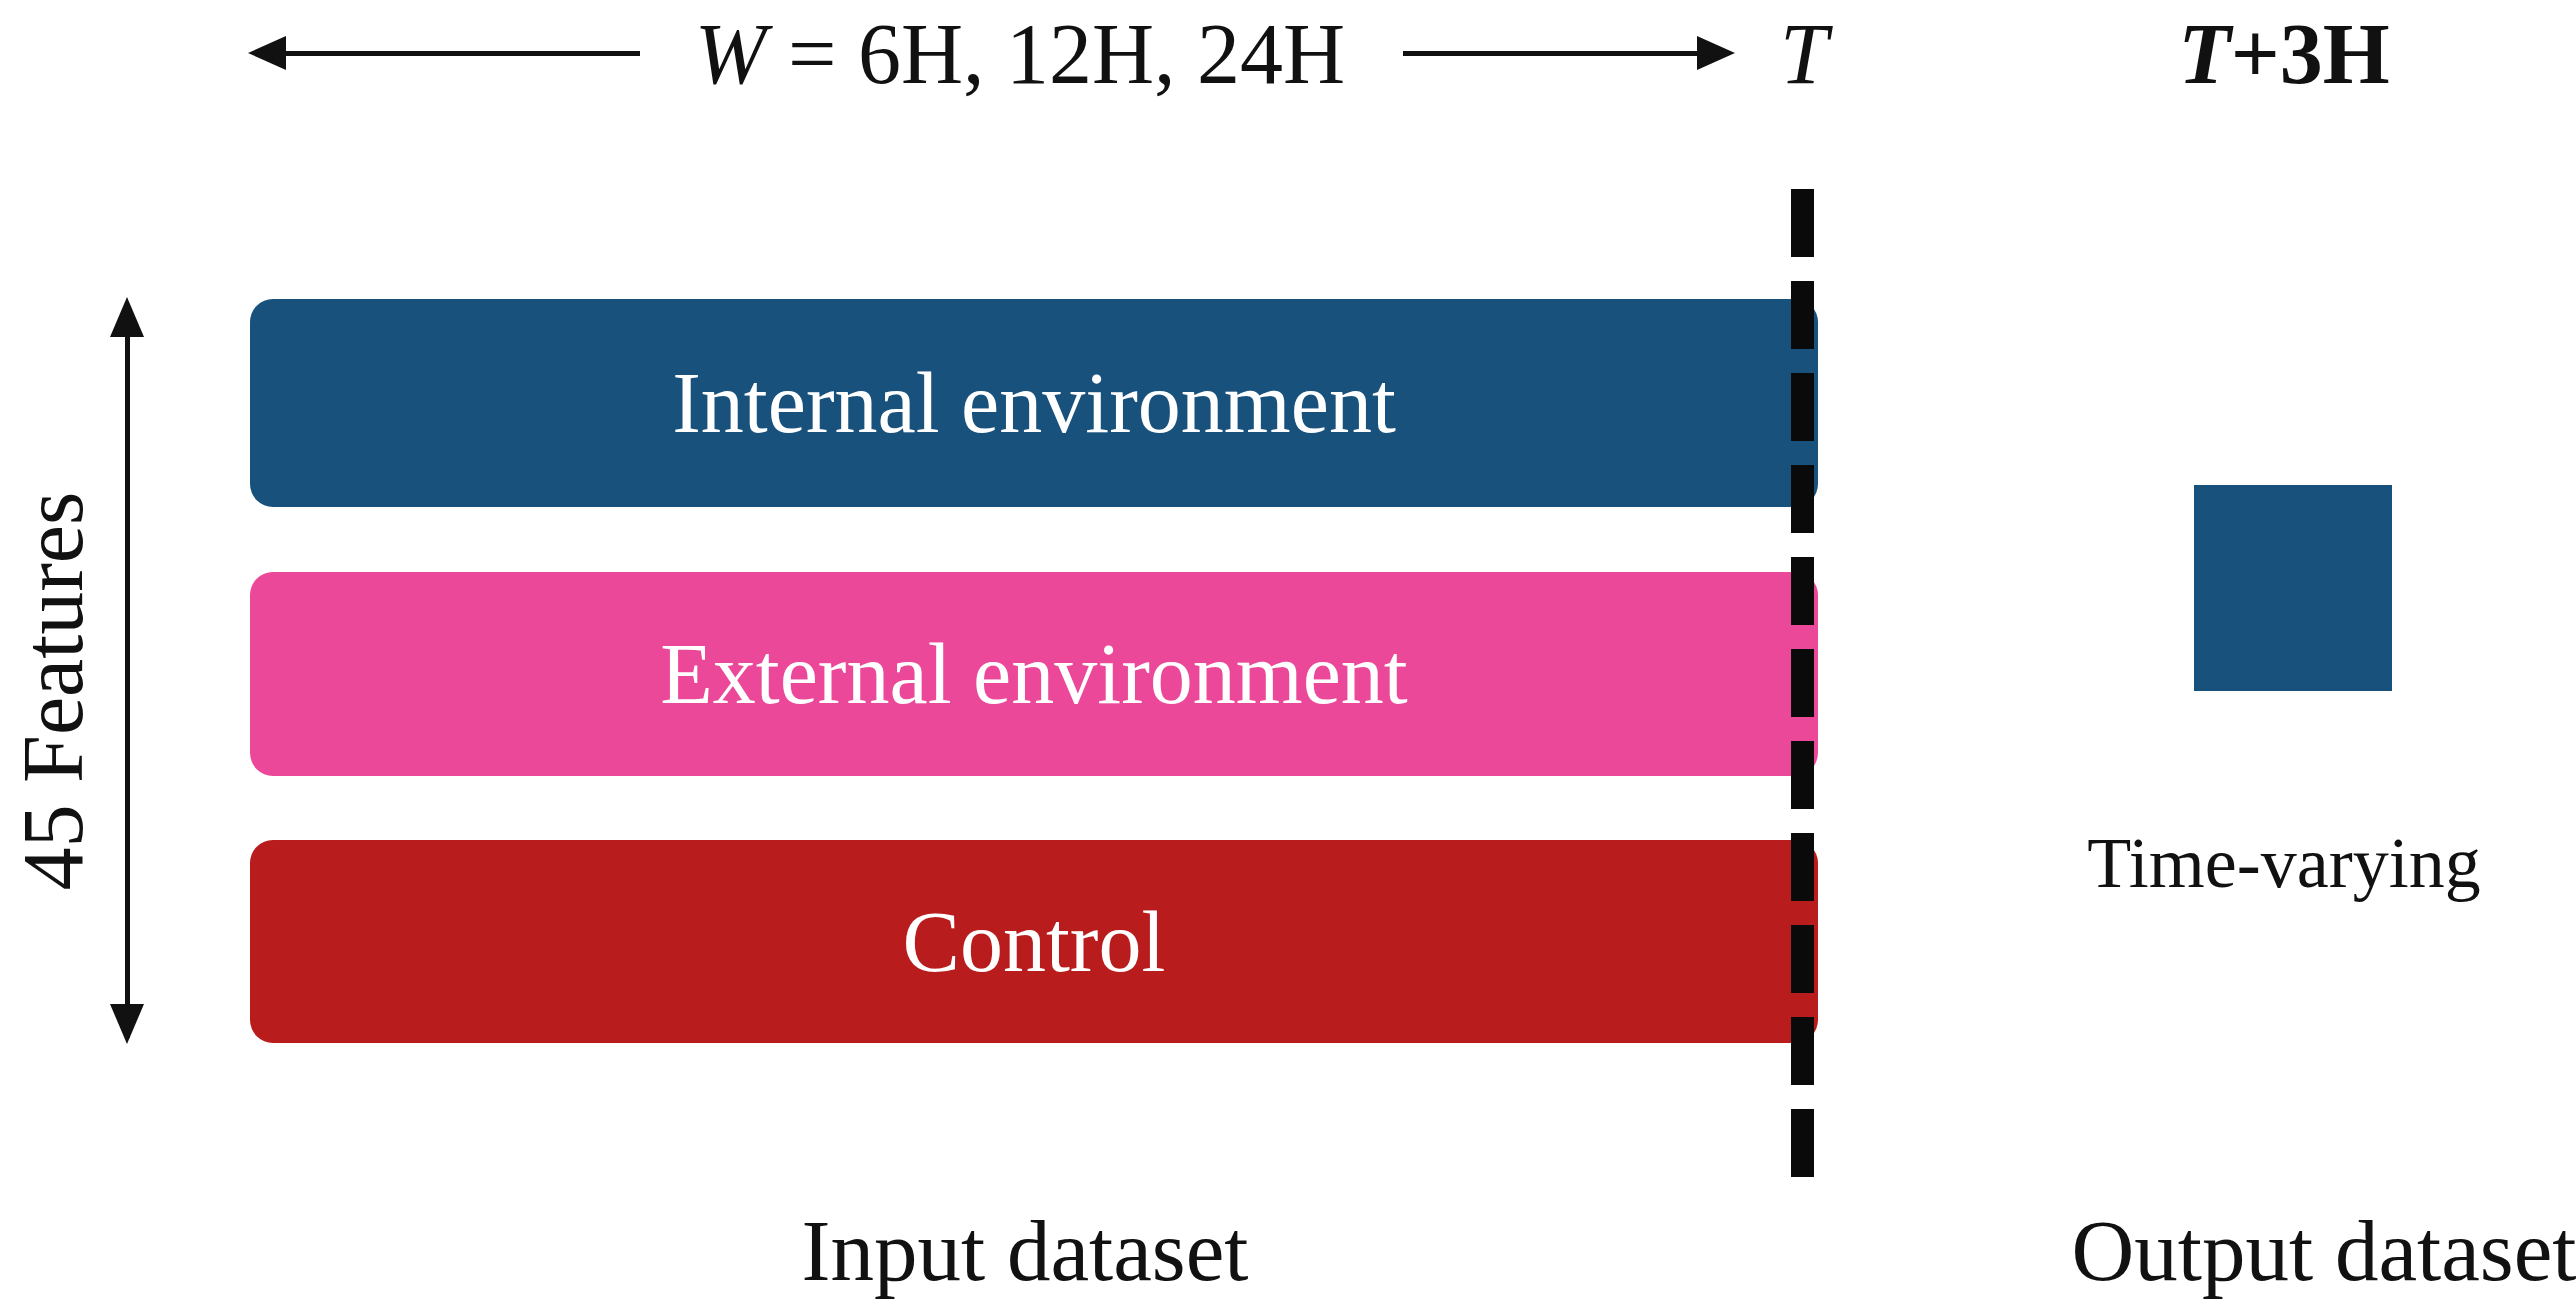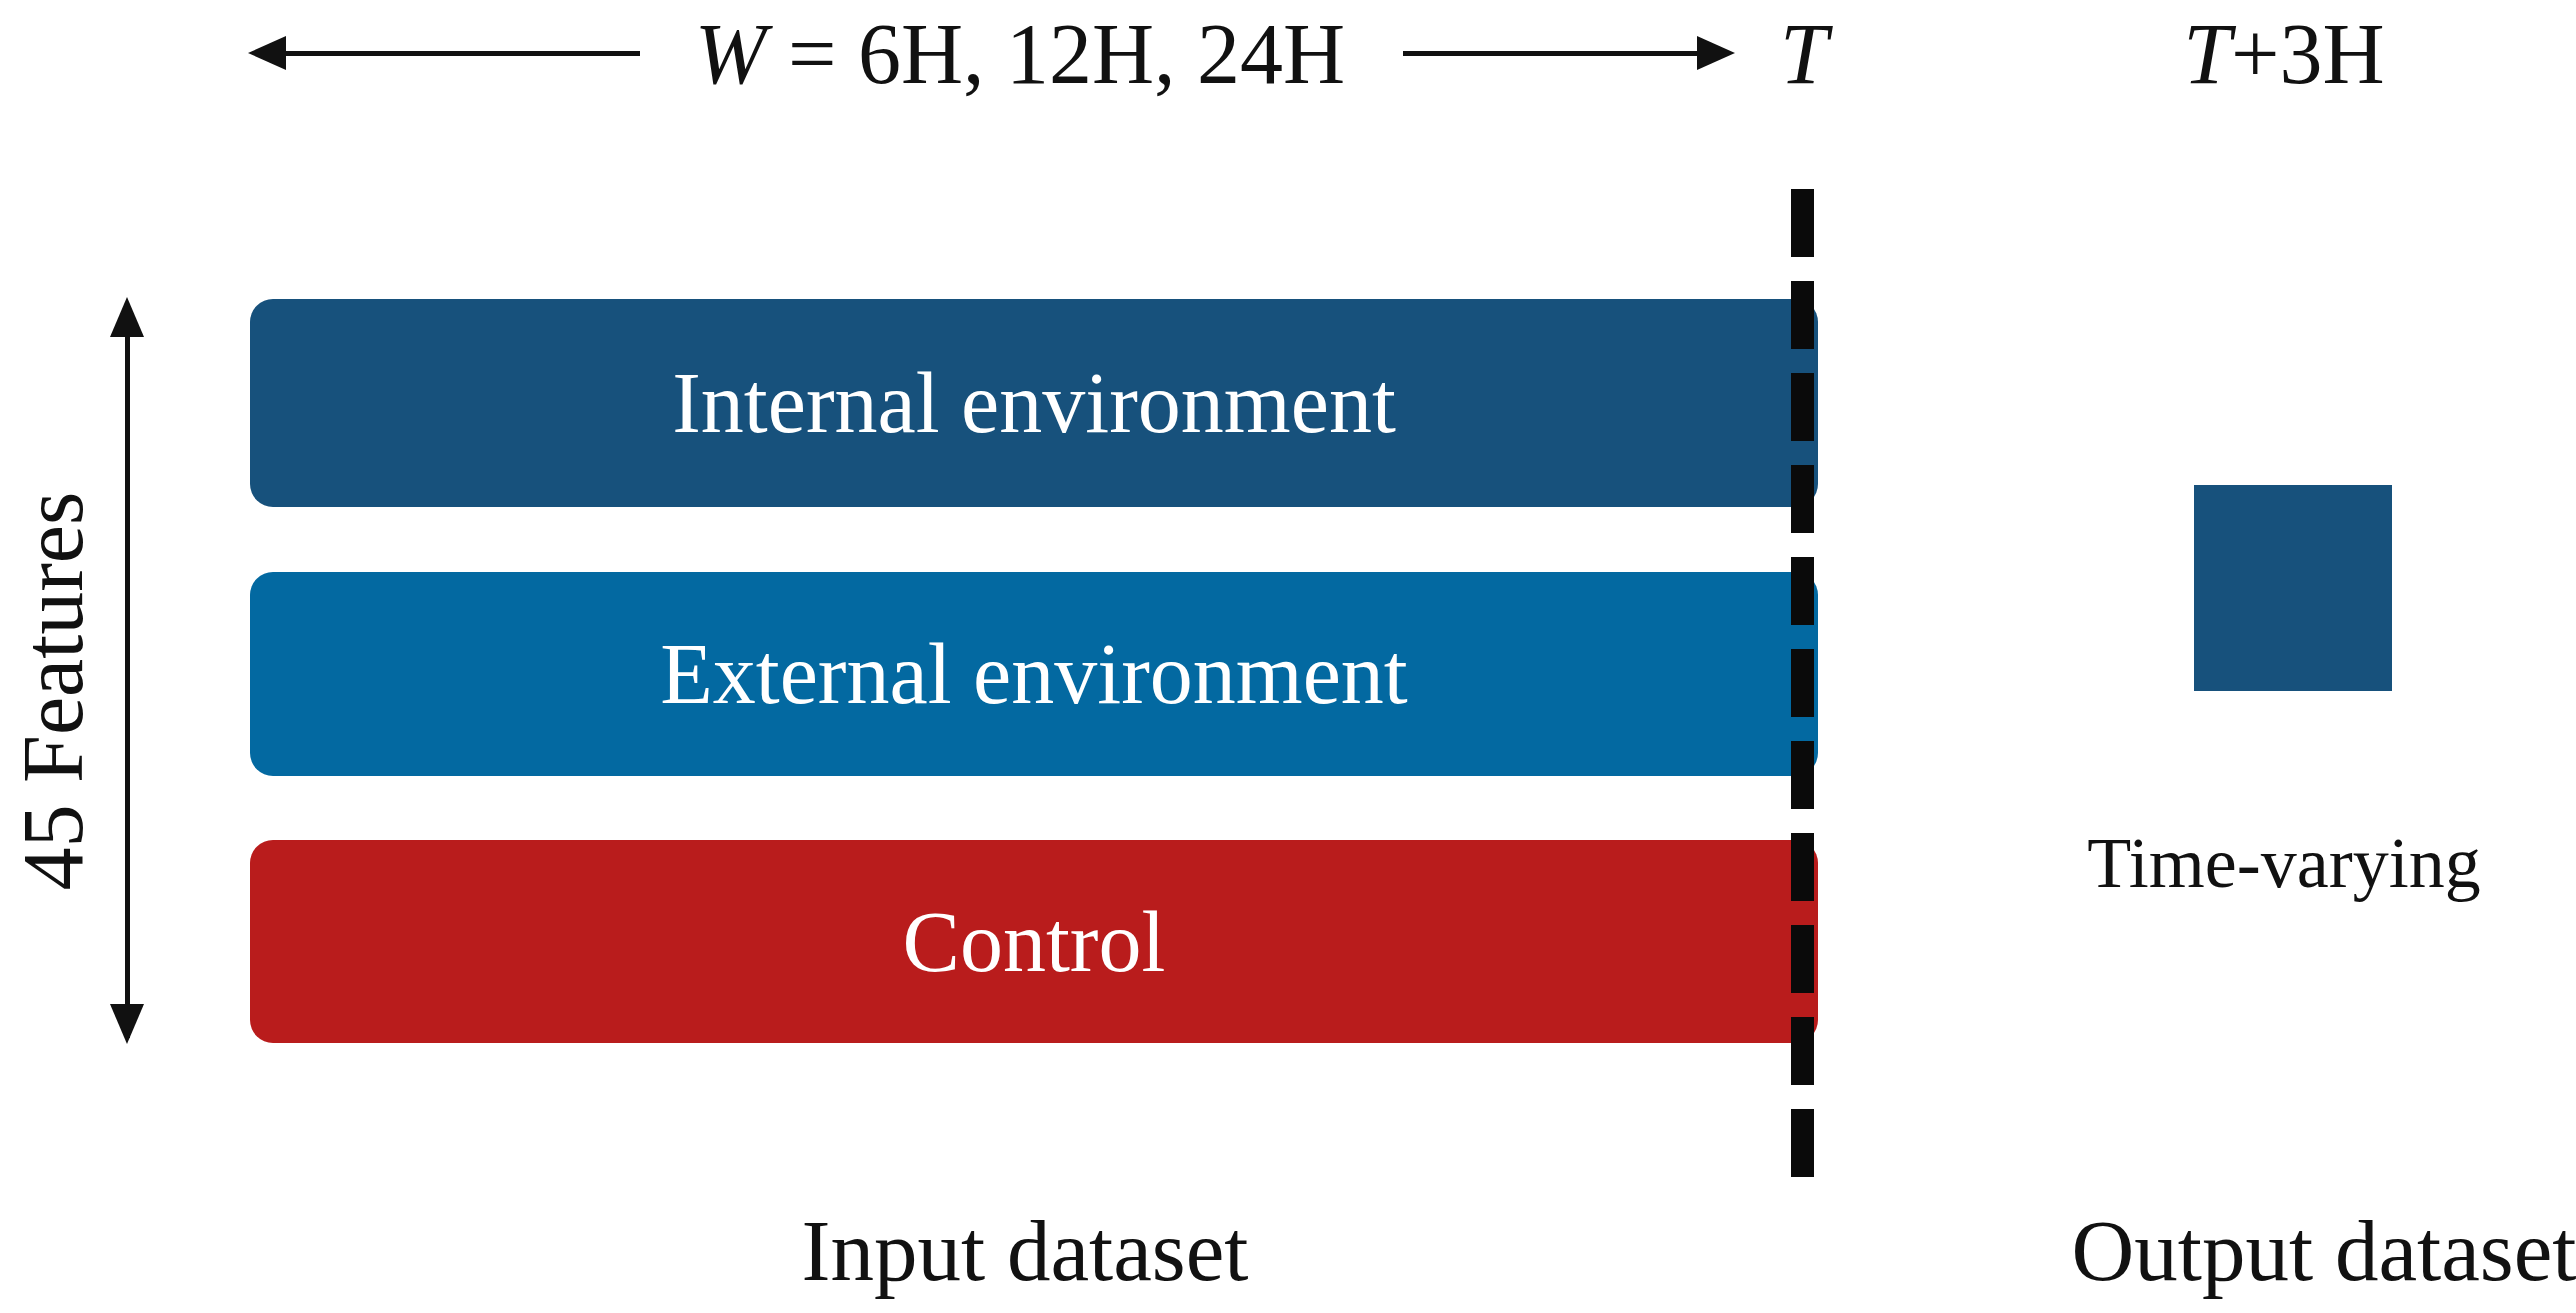--- a/index.html
+++ b/index.html
@@ -26,21 +26,21 @@
 
   .toplabel {
     position: absolute;
     top: 54px;
     transform: translate(-50%, -50%);
     font-size: 86px;
     white-space: nowrap;
   }
   .window-label { left: 1020px; }
   .t-label      { left: 1804px; }
-  .t3h-label    { left: 2284px; }
+  .t3h-label    { left: 2284px; font-weight: bold; }
   .it { font-style: italic; }
 
   
   .dashed {
     position: absolute;
     left: 1791px; top: 189px;
     width: 23px; height: 996px;
     background: repeating-linear-gradient(to bottom, #0a0a0a 0 68px, transparent 68px 92px);
     z-index: 3;
   }
@@ -115,21 +115,21 @@
   <div class="dashed"></div>
 
   <div class="vline"></div>
   <div class="tri tri-up"></div>
   <div class="tri tri-down"></div>
   <div class="features-label">45 Features</div>
 
   <div class="bar bar-internal" style="background-color: rgb(23, 81, 124);">
     <span class="bar-label">Internal environment</span>
   </div>
-  <div class="bar bar-external" style="background-color: #0369a1;">
+  <div class="bar bar-external" style="background-color: #ec4899;">
     <span class="bar-label">External environment</span>
   </div>
   <div class="bar bar-control" style="background-color: #b91c1c;">
     <span class="bar-label">Control</span>
   </div>
 
   <div class="legend-square" style="background-color: rgb(23, 81, 124);"></div>
   <div class="legend-caption">
     <div>Time-varying</div>
   </div>

